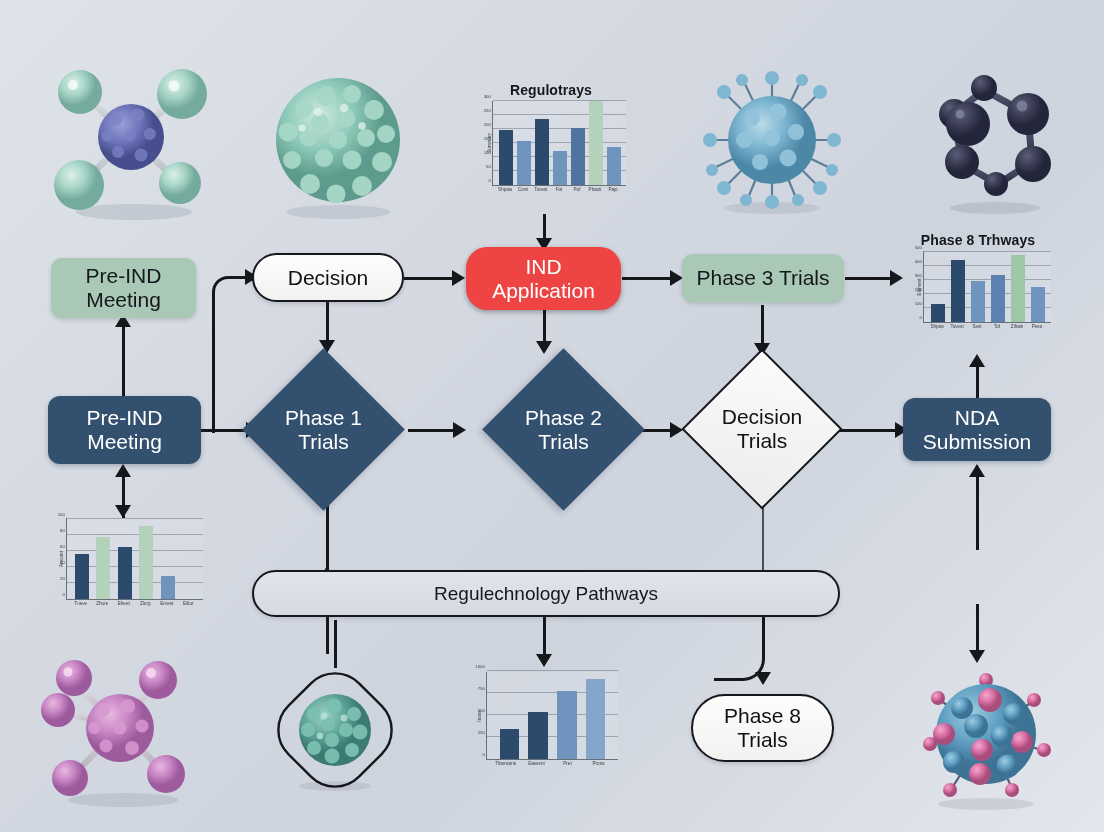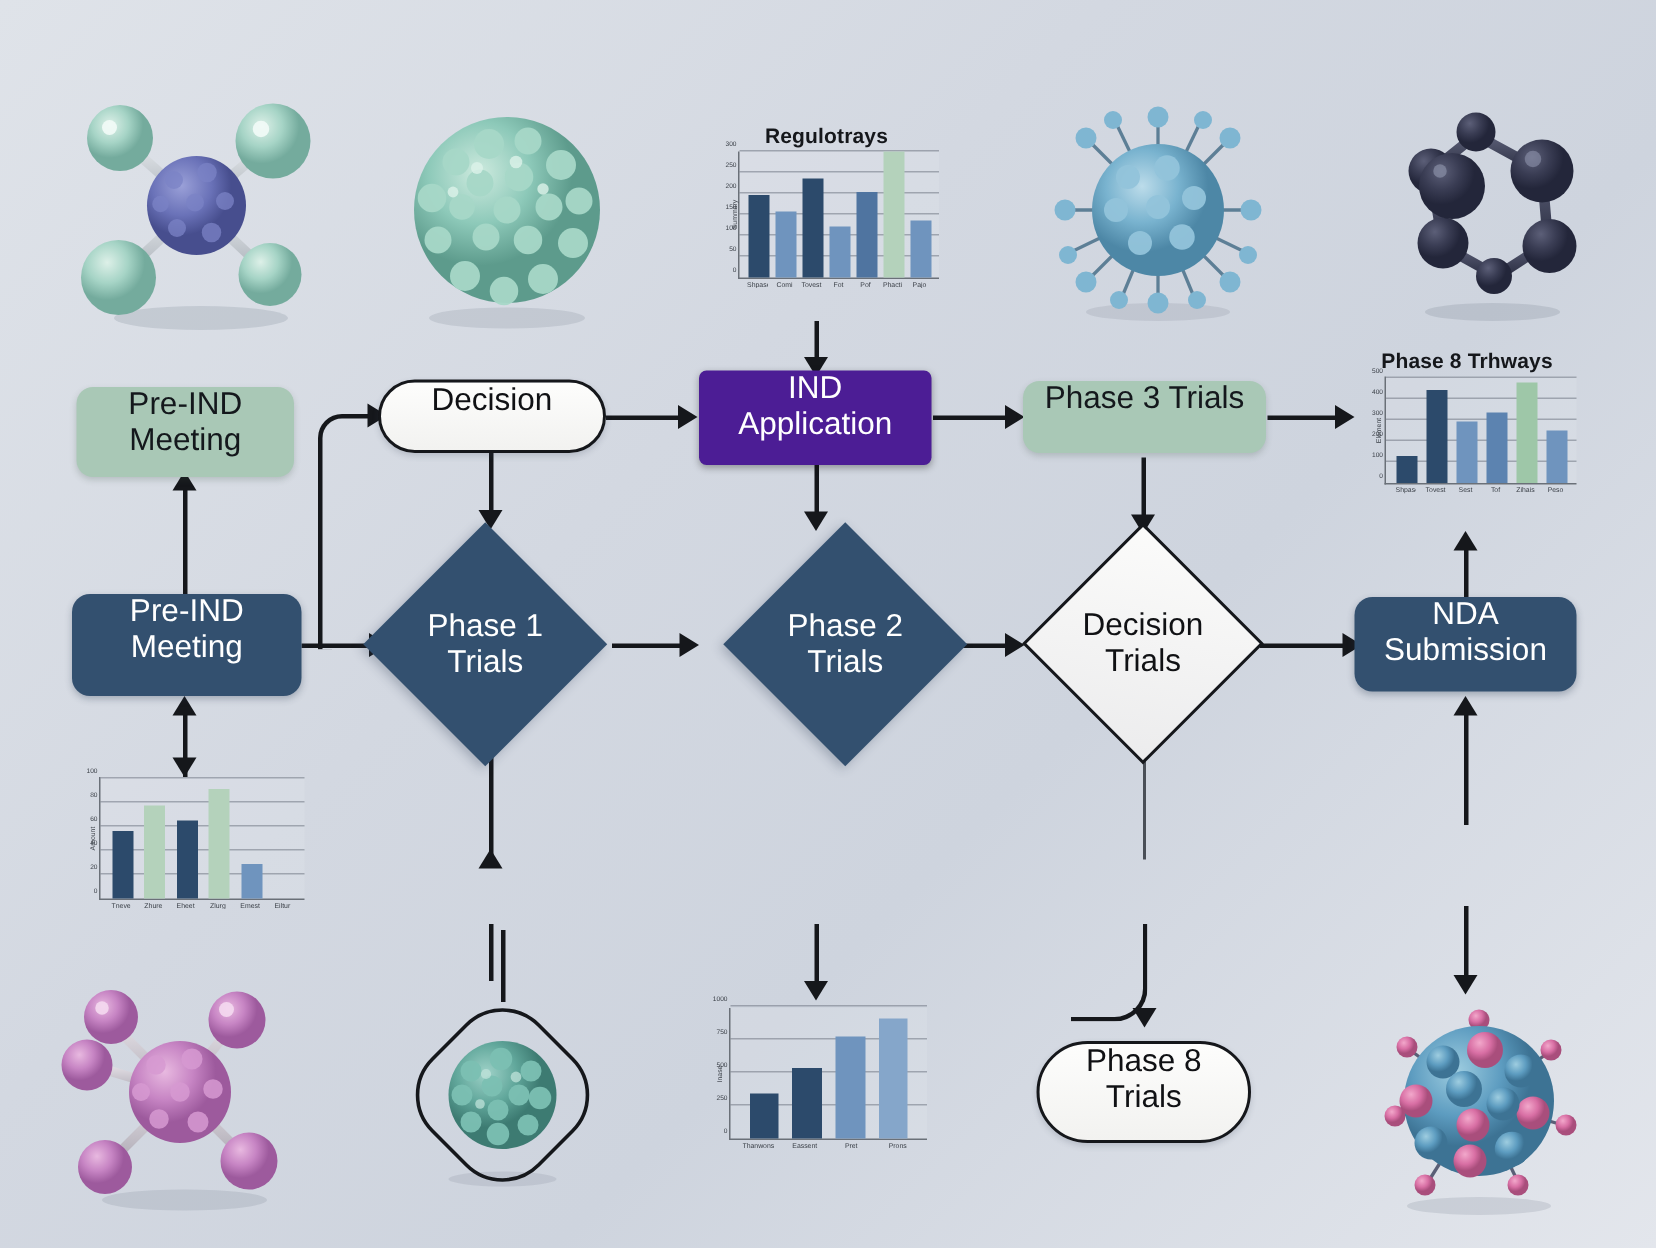--- a/index.html
+++ b/index.html
@@ -4,29 +4,29 @@
 <style>
   html,body{margin:0;padding:0;}
   body{
     width:1104px;height:832px;overflow:hidden;
     font-family:"Liberation Sans","DejaVu Sans",sans-serif;
     background:linear-gradient(135deg,#dfe3e9 0%,#d3d8e1 38%,#ced4de 62%,#e3e6ec 100%);
   }
   #stage{position:relative;width:1104px;height:832px;}
 
   
-  .node{position:absolute;display:flex;align-items:flex-start;justify-content:center;
+  .node{position:absolute;display:flex;align-items:center;justify-content:center;
         text-align:center;line-height:1.12;box-sizing:border-box;z-index:6;}
   .node .lbl{white-space:pre-line;}
 
   .box-navy{background:#33506f;color:#fff;border-radius:12px;
             box-shadow:0 2px 5px rgba(40,55,80,.30);font-size:21px;}
   .box-green{background:#a9c8b6;color:#14181c;border-radius:11px;
              box-shadow:0 2px 4px rgba(60,80,70,.22);font-size:21px;}
-  .box-black{background:#4c1d95;color:#fff;border-radius:5px;
+  .box-black{background:#ef4444;color:#fff;border-radius:21px;
              box-shadow:0 2px 5px rgba(20,20,20,.35);font-size:21px;}
   .pill{background:linear-gradient(180deg,#fdfdfc 0%,#f2f2f0 100%);color:#101114;
         border:2.2px solid #15171b;border-radius:999px;font-size:21px;
         box-shadow:0 2px 4px rgba(60,70,90,.20);}
   .pill-wide{background:linear-gradient(180deg,#dfe3ea 0%,#d6dae2 100%);color:#15171b;
         border:2.2px solid #15171b;border-radius:40px;font-size:19px;
         box-shadow:0 2px 4px rgba(60,70,90,.16);}
 
   
   .diamond{position:absolute;z-index:6;}
@@ -601,19 +601,22 @@
     <div class="dlbl">Decision
 Trials</div>
   </div>
 
   <div class="node box-navy" style="left:903px;top:398px;width:148px;height:63px;">
     <span class="lbl">NDA
 Submission</span>
   </div>
 
 
+  <div class="node pill-wide" style="left:252px;top:570px;width:588px;height:47px;">
+    <span class="lbl">Regulechnology Pathways</span>
+  </div>
 
   <div class="node pill" style="left:691px;top:694px;width:143px;height:68px;">
     <span class="lbl">Phase 8
 Trials</span>
   </div>
 
 </div>
 
 </body></html>

